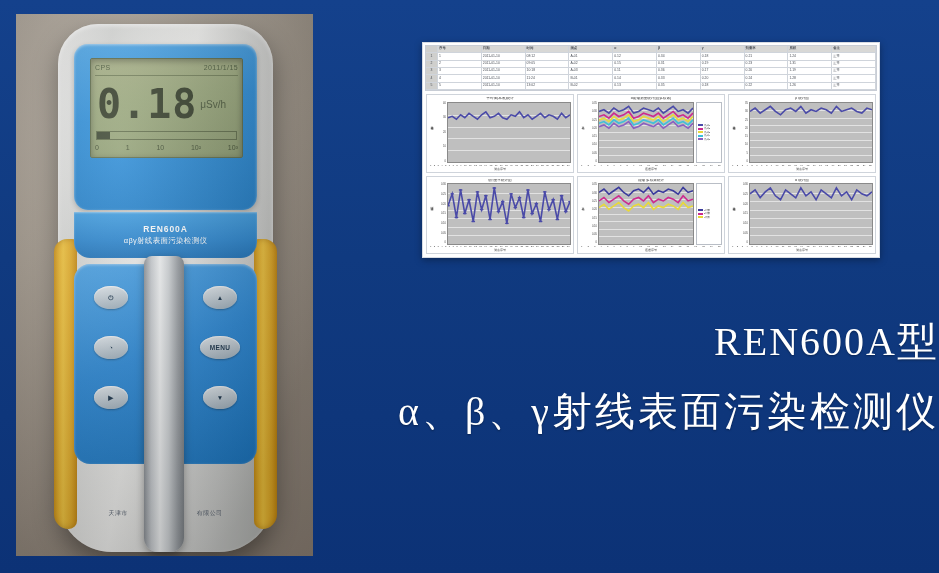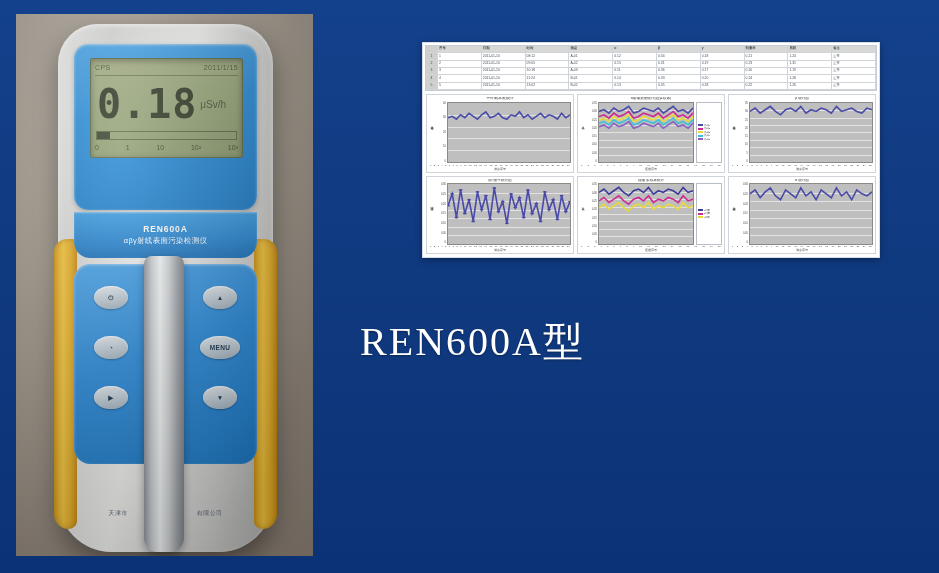--- a/index.html
+++ b/index.html
@@ -199,21 +199,21 @@
   .legend-row{display:flex;align-items:center;gap:1px;font-size:2.4px;color:#333;filter:blur(.3px);}
   .legend-sw{width:5px;height:2px;flex:0 0 auto;}
   .x-ticks{
     display:flex;justify-content:space-between;font-size:2.5px;color:#444;
     padding:0 1px;margin-top:.5px;filter:blur(.3px);
   }
   .x-axis-label{font-size:3px;text-align:center;color:#333;filter:blur(.3px);}
 
   
   #title-block{
-    position:absolute;left:6px;right:0;top:320px;text-align:center;
+    position:absolute;left:6px;right:0;top:320px;text-align:right;
     color:#ffffff;
   }
   #main-title{
     font-family:"Liberation Serif", serif;
     font-size:40px;letter-spacing:2px;line-height:1.1;
     text-shadow:0 1px 2px rgba(0,0,0,.35);
   }
   #sub-title{
     font-family:"Liberation Serif", serif;
     font-size:40px;letter-spacing:3px;margin-top:26px;line-height:1.1;
@@ -780,15 +780,16 @@
             <span>24</span>
             <span>25</span>
           </div>
           <div class="x-axis-label">测点序号</div>
         </div>
       </div>
   </div>
 
   <div id="title-block">
     <div id="main-title">REN600A型</div>
+    <div id="sub-title">α、β、γ射线表面污染检测仪</div>
   </div>
 
 </div>
 
 </body></html>

